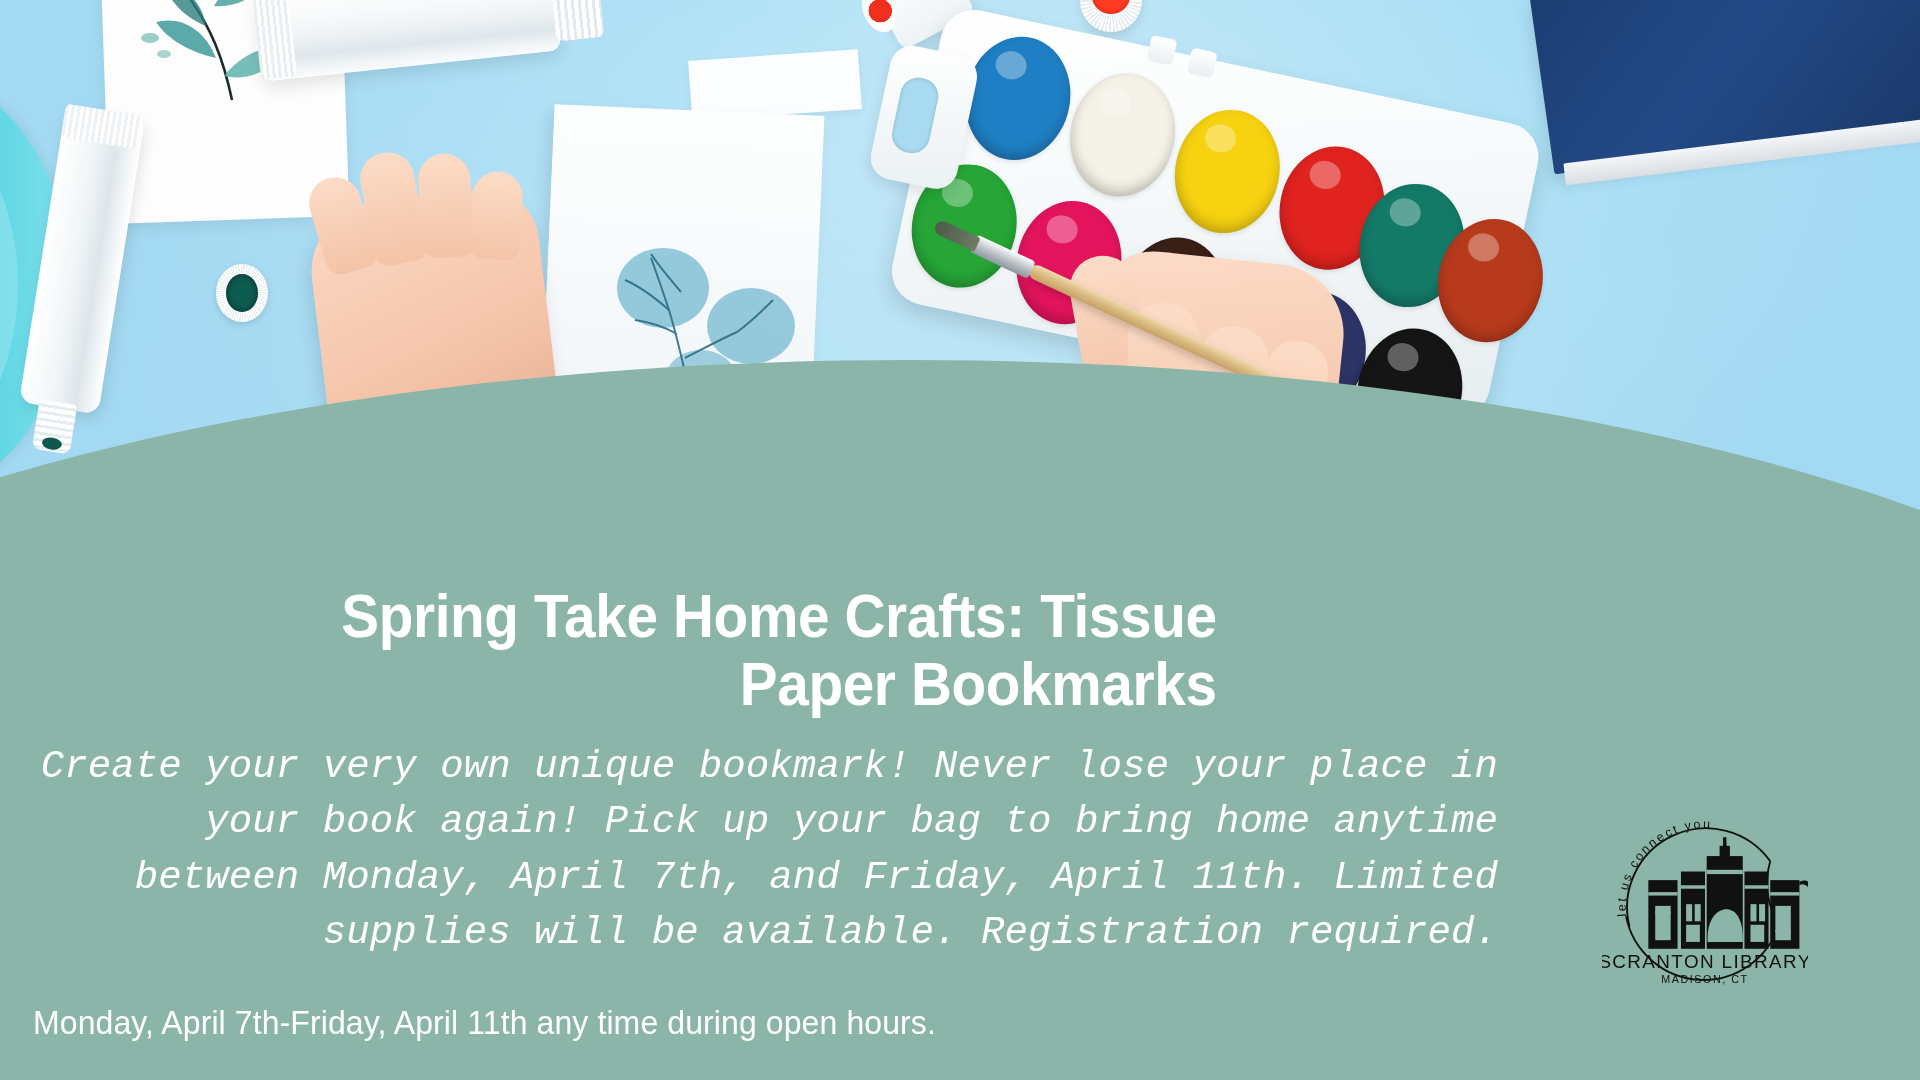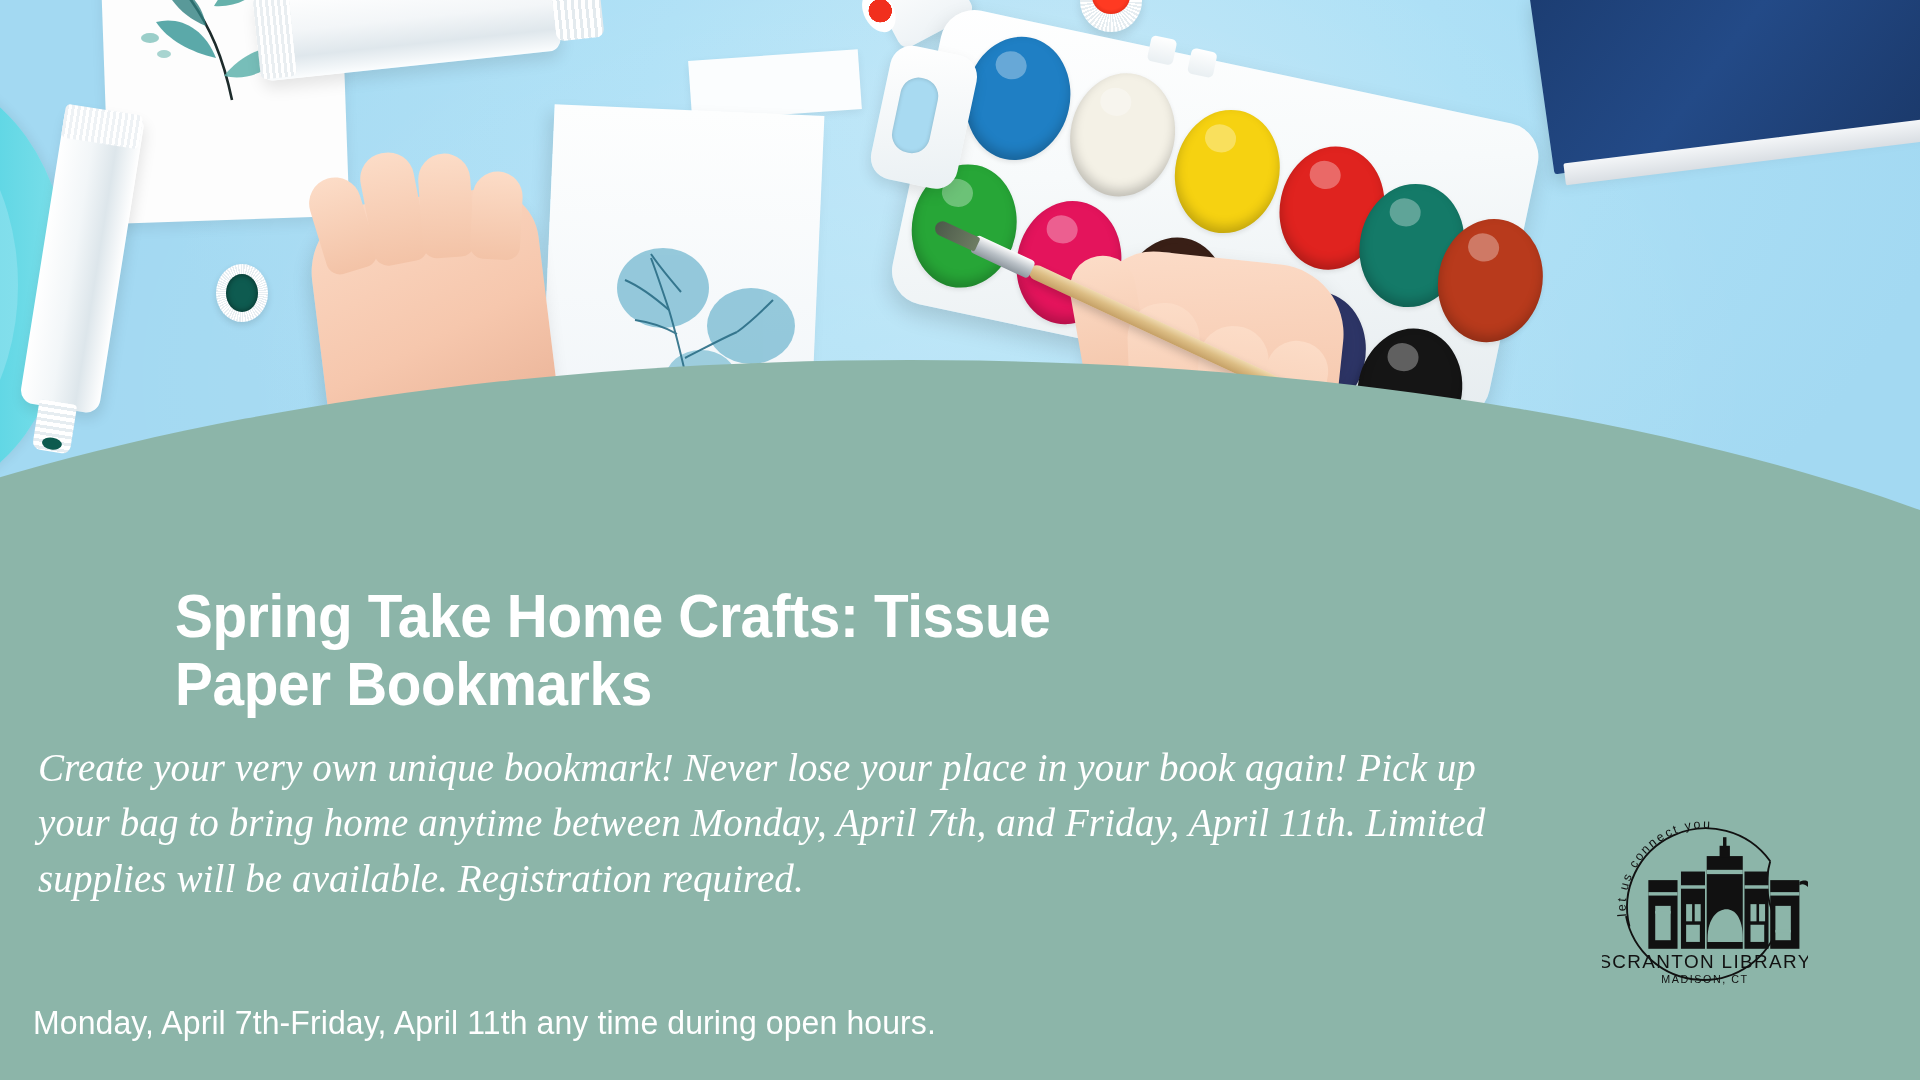--- a/index.html
+++ b/index.html
@@ -4,20 +4,21 @@
 <title>Event Flyer</title>
 <style>
   * { margin:0; padding:0; box-sizing:border-box; }
   html,body { width:1920px; height:1080px; overflow:hidden; background:#9fd6f0; }
   body { font-family:"Liberation Sans", sans-serif; }
 
   .flyer {
     position:relative;
     width:1920px; height:1080px;
     overflow:hidden;
+    text-align:right;
   }
 
   
   .photo {
     position:absolute; inset:0;
     background:
       radial-gradient(ellipse 900px 600px at 55% 10%, #bfe6f7 0%, #ade0f6 45%, #a3d9f2 100%),
       linear-gradient(160deg,#b6e3f7 0%, #a2d7f1 60%, #9ed2ee 100%);
   }
   
@@ -265,21 +266,21 @@
     line-height:1.12;
     letter-spacing:-0.4px;
     transform:scaleX(.93);
     transform-origin:left top;
   }
 
   .desc {
     position:absolute; left:38px; top:740px;
     width:1460px;
     color:#ffffff;
-    font-family:Liberation Serif, serif;
+    font-family:Liberation Mono, monospace;
     font-style:italic;
     font-size:39px;
     line-height:1.42;
     letter-spacing:.1px;
   }
 
   .hours {
     position:absolute; left:33px; top:1004px;
     color:#ffffff;
     font-family:"Liberation Sans", sans-serif;

